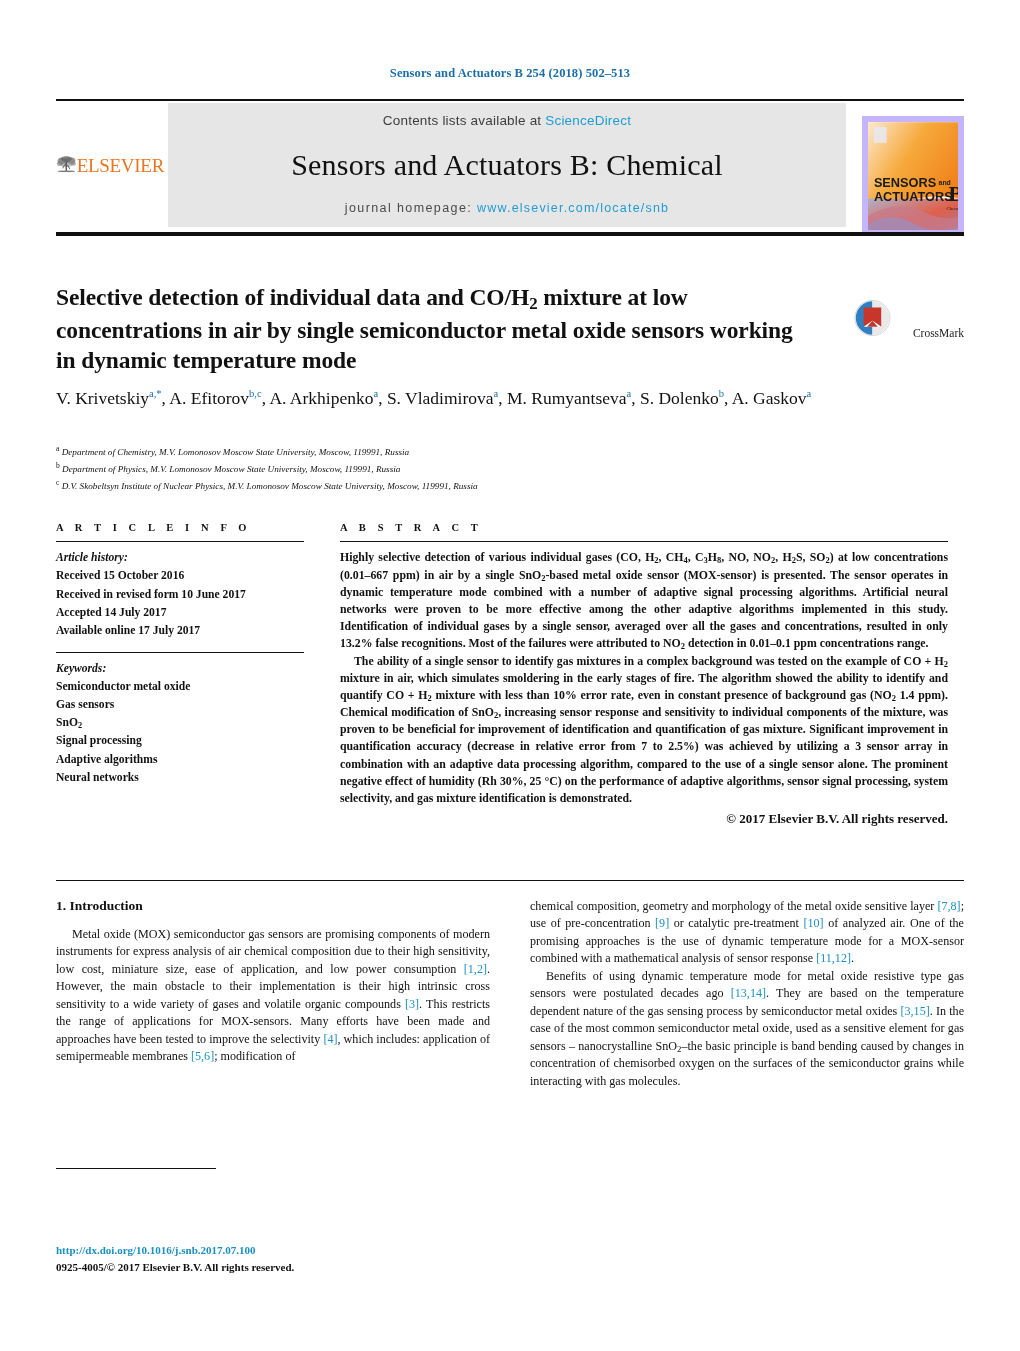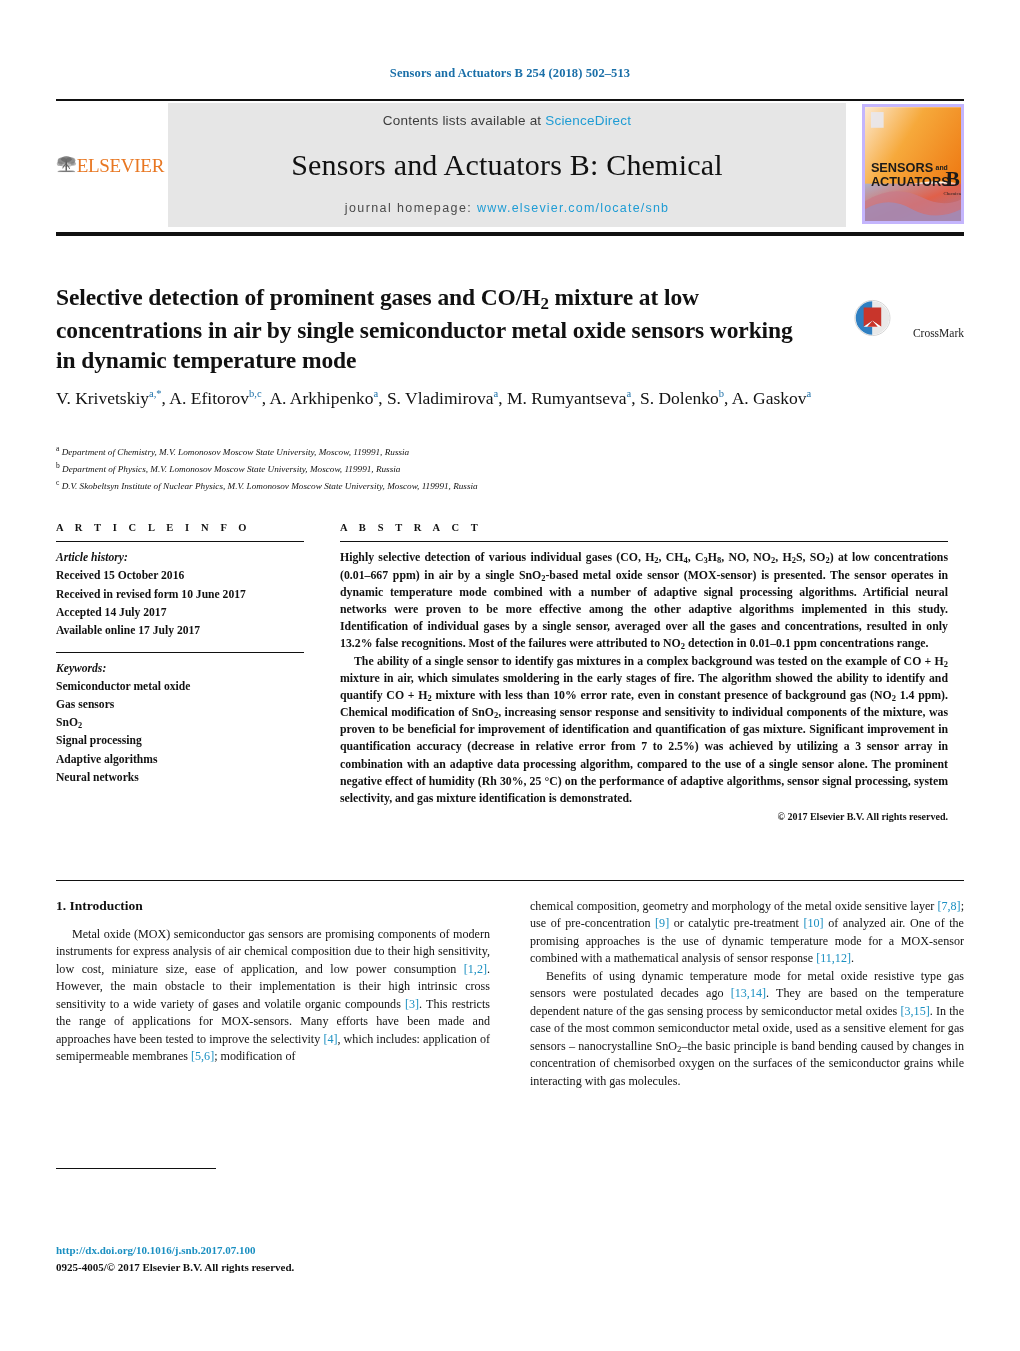--- a/index.html
+++ b/index.html
@@ -56,22 +56,22 @@
     font-family:"Liberation Serif", serif;
     font-size:30px; color:#111; letter-spacing:.2px;
   }
   .homepage-line {
     font-family:"Liberation Sans", sans-serif;
     font-size:12.5px; color:#4a4a4a; letter-spacing:1.4px;
   }
   .homepage-line .url { color:#1f9cd4; letter-spacing:1.2px; }
 
   .cover-thumb {
-    position:absolute; left:806px; top:1px; width:102px; height:120px;
-    border:3px solid #c4b5fd; box-sizing:border-box; overflow:hidden;
+    position:absolute; left:806px; top:13px; width:102px; height:120px;
+    border:6px solid #c4b5fd; box-sizing:border-box; overflow:hidden;
     background:#fff;
   }
   .rule-under-masthead {
     position:absolute; left:56px; top:232px; width:908px; height:4px;
     background:#111;
   }
 
   
   .title {
     position:absolute; left:56px; top:282px; width:740px;
@@ -125,21 +125,21 @@
   .abstract-body {
     font-family:"Liberation Serif", serif;
     font-size:11.8px; line-height:1.455; color:#111;
     text-align:justify; font-weight:bold;
   }
   .abstract-body p { margin:0; }
   .abstract-body p.indent { text-indent:14px; }
   .copyright {
     text-align:right; margin-top:3px;
     font-family:"Liberation Serif", serif;
-    font-size:10px; color:#111; font-weight:bold;
+    font-size:13px; color:#111; font-weight:bold;
   }
 
   .rule-before-body {
     position:absolute; left:56px; top:880px; width:908px; height:1.3px;
     background:#111;
   }
 
   
   .body-cols {
     position:absolute; left:56px; top:898px; width:908px;
@@ -246,21 +246,21 @@
         <text x="6" y="80" font-family="Liberation Sans, sans-serif" font-size="13" font-weight="bold" fill="#1a1a1a">ACTUATORS</text>
         <text x="82" y="80" font-family="Liberation Serif, serif" font-size="22" font-weight="bold" fill="#1a1a1a">B</text>
         <text x="80" y="90" font-family="Liberation Serif, serif" font-size="5" fill="#1a1a1a">Chemical</text>
       </svg>
     </div>
   </div>
 
   <div class="rule-under-masthead"></div>
 
   <div class="title">
-    <span>Selective detection of prominent gases and CO/H</span><sub>2</sub><span> mixture at low</span>
+    <span>Selective detection of individual data and CO/H</span><sub>2</sub><span> mixture at low</span>
     <span>concentrations in air by single semiconductor metal oxide sensors</span>
     <span>working in dynamic temperature mode</span>
   </div>
 
   <div class="crossmark">
     <svg width="42" height="42" viewBox="0 0 42 42">
       <circle cx="21" cy="21" r="20" fill="#ffffff" stroke="#cfcfcf" stroke-width="1"></circle>
       <path d="M21 2 A19 19 0 0 0 21 40 Z" fill="#2f7fc1"></path>
       <path d="M21 40 A19 19 0 0 0 21 2 Z" fill="#e9e9e9"></path>
       <path d="M11 9 H31 V31 L21 24 L11 31 Z" fill="#c8352b"></path>

